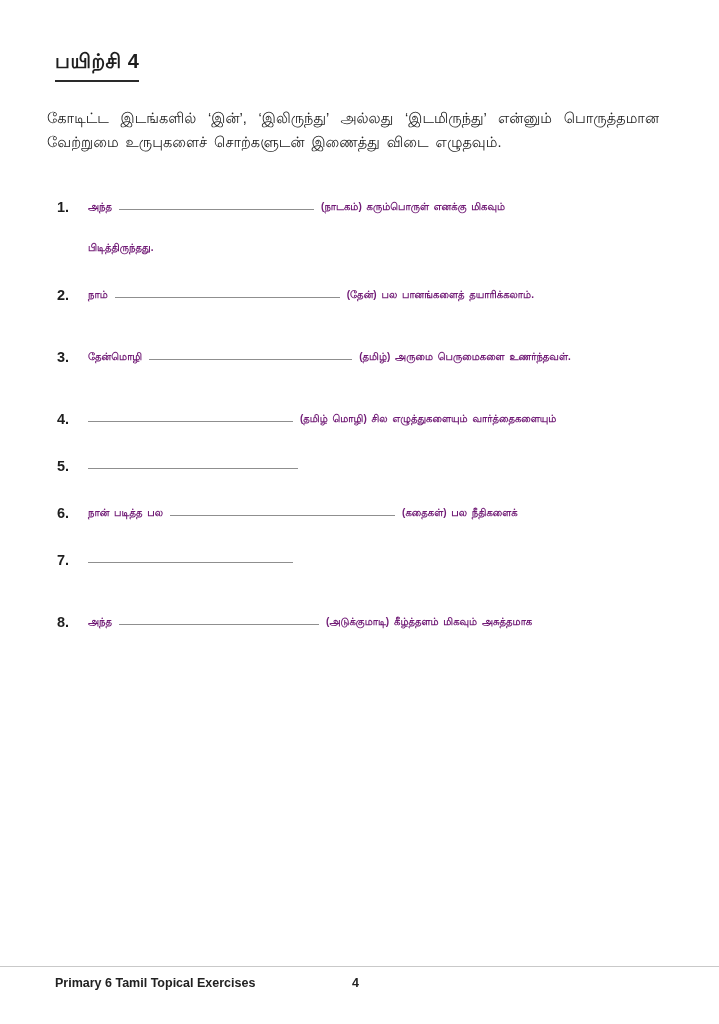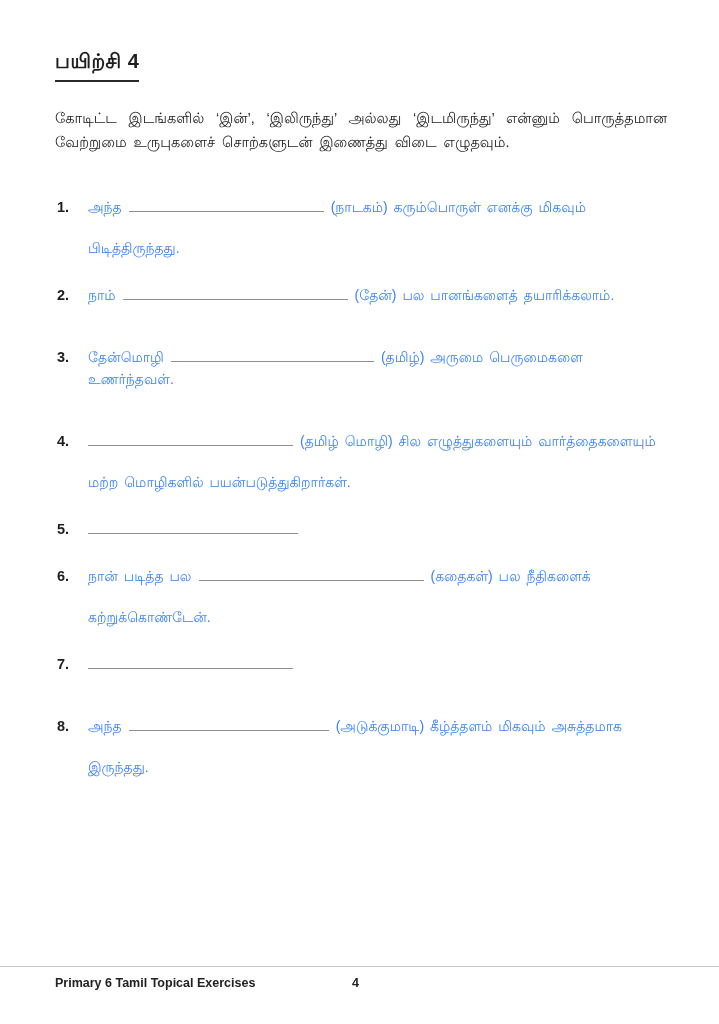--- a/index.html
+++ b/index.html
@@ -24,21 +24,21 @@
     letter-spacing: 0.5px;
   }
   .title .title-text {
     display: inline-block;
     border-bottom: 2px solid #2a2a2a;
     padding-bottom: 5px;
   }
   .instructions {
     position: absolute;
     top: 106px;
-    left: 55px;
+    left: 47px;
     width: 612px;
     font-size: 14.5px;
     line-height: 24px;
     text-align: justify;
     word-spacing: 3px;
     color: #222;
   }
   .questions {
     position: absolute;
     top: 196px;
@@ -53,24 +53,25 @@
   .q.single { margin-bottom: 40px; }
   .q.double { margin-bottom: 25px; }
   .qnum {
     flex: 0 0 31px;
     font-weight: bold;
     font-size: 14.5px;
     line-height: 22px;
   }
   .qbody {
     flex: 1 1 auto;
-    font-size: 14px;
+    font-size: 10px;
     line-height: 22px;
     word-spacing: 2px;
-    color: #3b82f6;
+    color: #701a75;
+    font-weight: bold;
   }
   .qline2 { margin-top: 19px; }
   .qline2:empty { display: none; }
   .blank {
     display: inline-block;
     height: 0.95em;
     border-bottom: 1.2px solid #8f8f8f;
     margin: 0 7px;
     vertical-align: baseline;
   }
@@ -142,52 +143,49 @@
       <div class="qbody">
         <span class="qprefix">தேன்மொழி</span><span class="blank b2"></span><span class="qsuffix">(தமிழ்) அருமை பெருமைகளை உணர்ந்தவள்.</span>
         
       </div>
     </div>
 
     <div class="q double">
       <span class="qnum">4.</span>
       <div class="qbody">
         <span class="qprefix"></span><span class="blank b3"></span><span class="qsuffix">(தமிழ் மொழி) சில எழுத்துகளையும் வார்த்தைகளையும்</span>
-        <div class="qline2">மற்ற மொழிகளில் பயன்படுத்துகிறார்கள்.</div>
       </div>
     </div>
 
     <div class="q double">
       <span class="qnum">5.</span>
       <div class="qbody">
         <span class="qprefix"></span><span class="blank b4"></span>
       </div>
     </div>
 
     <div class="q double">
       <span class="qnum">6.</span>
       <div class="qbody">
         <span class="qprefix">நான் படித்த பல</span><span class="blank b5"></span><span class="qsuffix">(கதைகள்) பல நீதிகளைக்</span>
-        <div class="qline2">கற்றுக்கொண்டேன்.</div>
       </div>
     </div>
 
     <div class="q single">
       <span class="qnum">7.</span>
       <div class="qbody">
         <span class="qprefix"></span><span class="blank b6"></span>
         
       </div>
     </div>
 
     <div class="q double">
       <span class="qnum">8.</span>
       <div class="qbody">
         <span class="qprefix">அந்த</span><span class="blank b7"></span><span class="qsuffix">(அடுக்குமாடி) கீழ்த்தளம் மிகவும் அசுத்தமாக</span>
-        <div class="qline2">இருந்தது.</div>
       </div>
     </div>
 
   </div>
 
   <div class="footer-rule"></div>
   <span class="footer-left">Primary 6 Tamil Topical Exercises</span>
   <span class="footer-page">4</span>
 
 </div>

